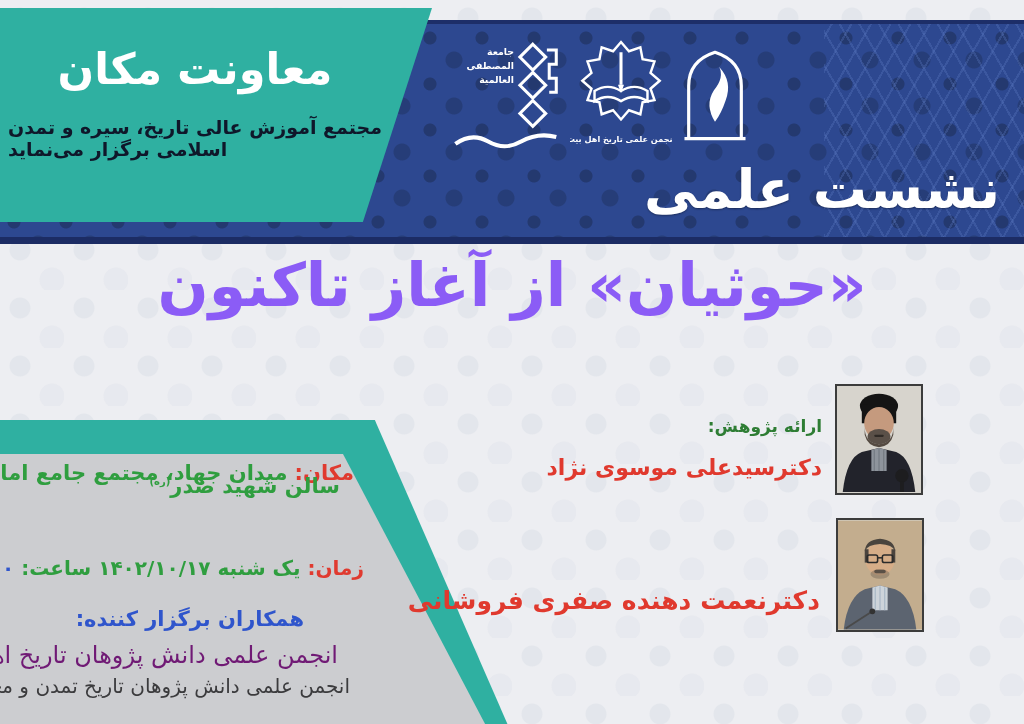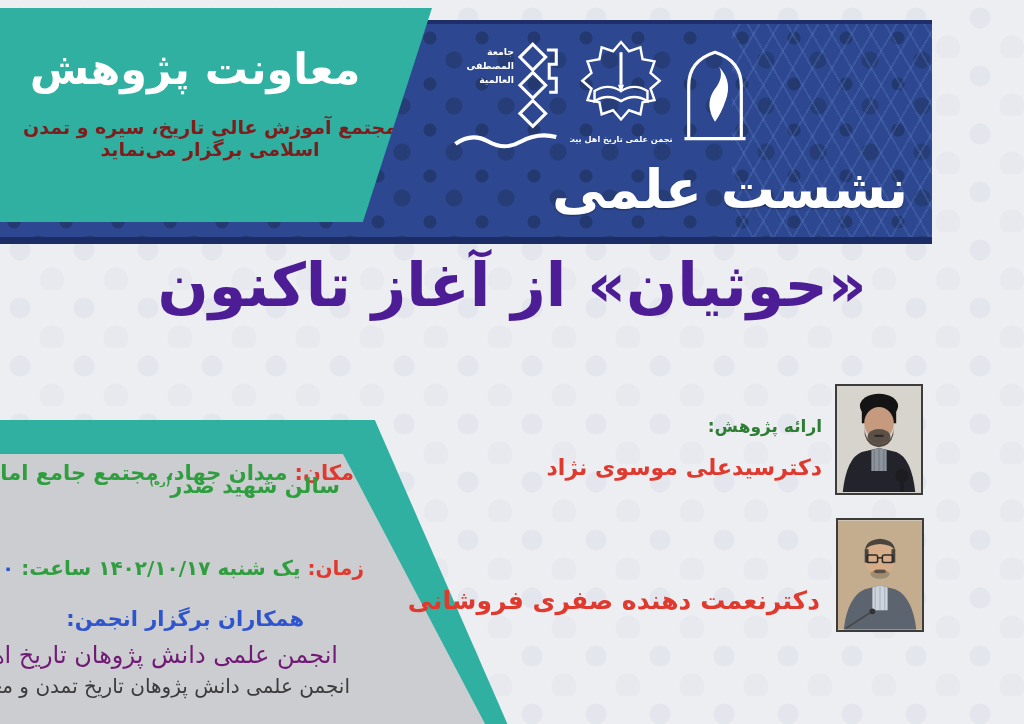--- a/index.html
+++ b/index.html
@@ -9,21 +9,21 @@
   }
   .bg-pattern{
     position:absolute;inset:0;
     background-image:
       radial-gradient(circle at 20px 18px, #e3e6ec 10px, transparent 11px),
       radial-gradient(circle at 52px 48px, #e7e9ef 12px, transparent 13px);
     background-size:64px 58px;
   }
   
   .navy-band{
-    position:absolute;left:0;top:20px;width:932px;height:224px;
+    position:absolute;left:0;top:20px;width:1024px;height:224px;
     background-color:#2d4890;
     background-image:
       radial-gradient(circle at 14px 14px, #24396f 6px, transparent 7px),
       radial-gradient(circle at 38px 36px, #263d78 8px, transparent 9px);
     background-size:52px 46px;
     border-top:4px solid #1d2e68;border-bottom:7px solid #1c2c64;
     box-sizing:border-box;
   }
   .hex-overlay{
     position:absolute;right:0;top:0;width:200px;height:100%;
@@ -42,27 +42,27 @@
   .teal-banner{
     position:absolute;left:0;top:8px;width:432px;height:214px;
     background:#2fb0a1;
     clip-path:polygon(0 0,100% 0,84% 100%,0 100%);
   }
   .dept{
     position:absolute;top:36px;left:28px;width:334px;text-align:center;
     color:#fff;font-size:43px;font-weight:bold;direction:rtl;
   }
   .dept-sub{
-    position:absolute;top:108px;left:8px;width:404px;text-align:center;
-    color:#7f1d1d;font-size:19px;font-weight:bold;direction:rtl;
+    position:absolute;top:108px;left:8px;width:404px;text-align:left;
+    color:#0f172a;font-size:19px;font-weight:bold;direction:rtl;
   }
   
   .main-title{
     position:absolute;top:250px;left:152px;width:720px;margin:0;
-    text-align:center;color:#4c1d95;font-size:60px;font-weight:bold;direction:rtl;
+    text-align:center;color:#8b5cf6;font-size:60px;font-weight:bold;direction:rtl;
   }
   
   .info-teal{
     position:absolute;left:0;top:420px;width:510px;height:304px;
     background:#2fb0a1;
     clip-path:polygon(0 0,73.5% 0,99.5% 100%,0 100%);
   }
   .info-gray{
     position:absolute;left:0;top:454px;width:490px;height:270px;
     background:#cccdd0;
@@ -132,39 +132,39 @@
     <svg class="logo" style="left:678px;top:22px" width="74" height="100" viewBox="0 0 70 95">
       <path d="M10,88 L10,38 Q10,14 35,6 Q60,14 60,38 L60,88" fill="none" stroke="#ffffff" stroke-width="3"></path>
       <path d="M6,88 H64" stroke="#ffffff" stroke-width="3"></path>
       <path d="M35,72 Q25,56 34,42 Q44,30 39,20 Q52,34 45,52 Q41,64 35,72 Z" fill="#ffffff"></path>
     </svg>
 
     <div class="session-type">نشست علمی</div>
   </div>
 
   <div class="teal-banner">
-    <div class="dept">معاونت پژوهش</div>
+    <div class="dept">معاونت مکان</div>
     <div class="dept-sub">مجتمع آموزش عالی تاریخ، سیره و تمدن اسلامی برگزار می‌نماید</div>
   </div>
 
   <h1 class="main-title">«حوثیان» از آغاز تاکنون</h1>
 
   <div class="info-teal"></div>
   <div class="info-gray"></div>
 
   <div class="info-line l-loc">
     <span class="red seg">مکان:</span><span class="green">میدان جهاد، مجتمع جامع امام خمینی</span>
   </div>
   <div class="info-line l-hall">
     <span class="green">سالن شهید صدر</span><sup class="small green">(ره)</sup>
   </div>
   <div class="info-line l-time">
     <span class="red seg">زمان:</span><span class="green seg">یک شنبه ۱۴۰۲/۱۰/۱۷</span><span class="green seg">ساعت:</span><span class="blue">۱۰ الی ۱۲</span>
   </div>
-  <div class="info-line l-partners">همکاران برگزار انجمن:</div>
+  <div class="info-line l-partners">همکاران برگزار کننده:</div>
   <div class="info-line l-p1">
     <span>انجمن علمی دانش پژوهان تاریخ اهل بیت</span>
   </div>
   <div class="info-line l-p2">
     <span>انجمن علمی دانش پژوهان تاریخ تمدن و معاصر</span>
   </div>
 
   <div class="photo presenter-photo">
     <svg width="84" height="107" viewBox="0 0 88 110">
       <rect width="88" height="110" fill="#d7d4cd"></rect>

